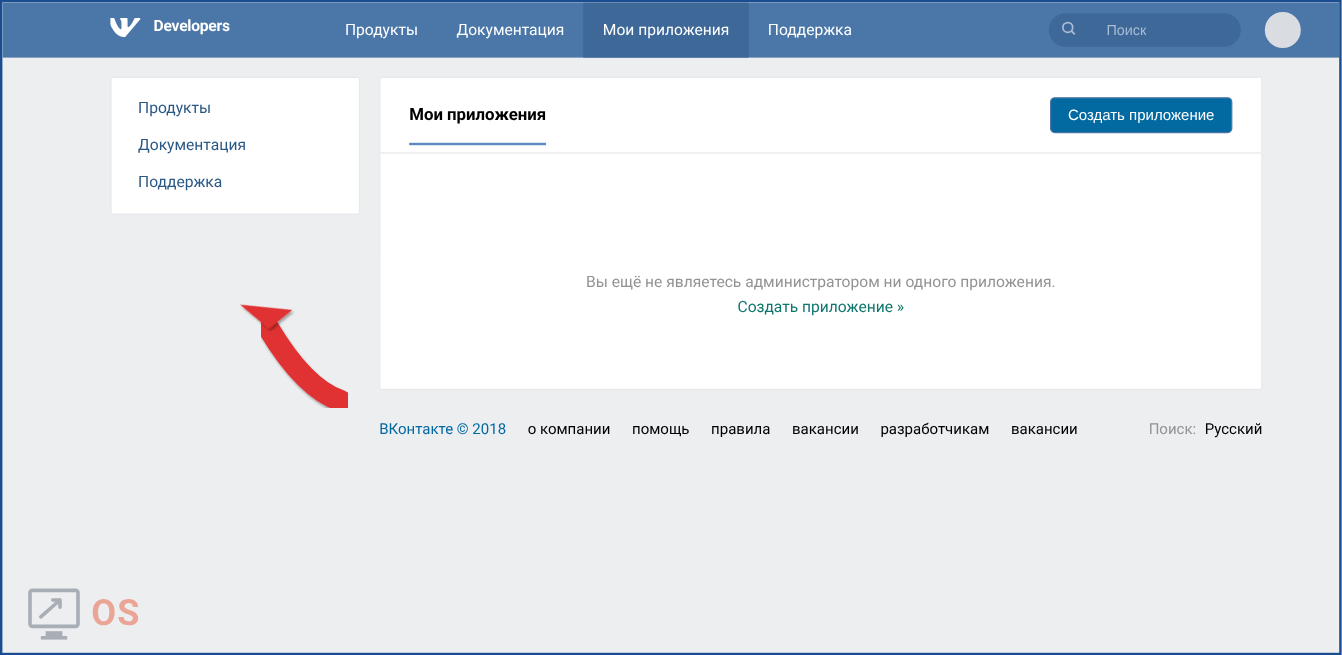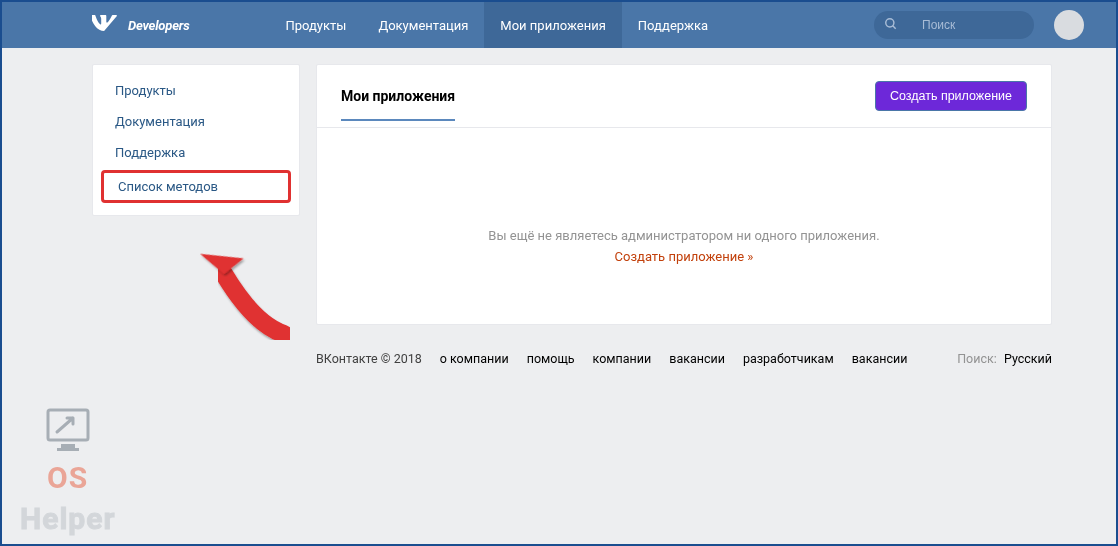--- a/index.html
+++ b/index.html
@@ -13,25 +13,24 @@
   }
   .header {
     background: #4a76a8;
     height: 46px;
     display: flex;
     align-items: center;
     padding: 0 32px 0 90px;
   }
   .logo {
     display: flex;
-    align-items: center;
+    align-items: flex-start;
     color: #fff;
     font-weight: 700;
     margin-right: 80px;
-    font-style: italic;
   }
   .logo-icon {
     margin-right: 10px;
   }
   .logo-text { font-size: 13px; font-weight: 700; letter-spacing: -0.2px;}
   .nav {
     display: flex;
     height: 100%;
   }
   .nav-item {
@@ -115,70 +114,69 @@
   .tab {
     font-size: 14px;
     font-weight: 700;
     color: #000;
     padding-bottom: 15px;
     margin-bottom: -16px;
     border-bottom: 2px solid #5b88bd;
     display: inline-block;
   }
   .create-btn {
-    background: #6d28d9;
+    background: #0369a1;
     color: #fff;
     font-size: 12.5px;
     border: 1px solid #4a76a8;
     border-radius: 4px;
     padding: 7px 14px;
     cursor: pointer;
   }
   .main-body {
     text-align: center;
     padding: 100px 24px 60px;
     font-size: 13px;
     color: #939393;
   }
   .create-link {
-    color: #c2410c;
+    color: #0f766e;
     margin-top: 6px;
     display: inline-block;
     cursor: pointer;
   }
   .footer {
     padding: 0 64px 0 90px;
     display: flex;
     align-items: center;
     font-size: 12.5px;
     color: #939393;
     height: 46px;
     gap: 18px;
     margin-top: 10px;
     margin-left: 224px;
   }
-  .footer .copy { color: #404040; }
+  .footer .copy { color: #0369a1; }
   .footer a { color: #000000; text-decoration: none; cursor:pointer;}
   .footer .lang { margin-left: auto; color:#939393;}
   .footer .lang a { margin-left:4px;}
   .arrow {
     position: absolute;
     left: 184px;
     top: 234px;
     pointer-events: none;
   }
   .watermark {
     position: absolute;
     left: 20px;
     bottom: 10px;
     display:flex;
     align-items:center;
     gap:6px;
     opacity:0.55;
-    flex-direction:column;
   }
   .watermark .os { color:#e86b4f; font-weight:700; font-size:30px; letter-spacing:1px;}
   .watermark .helper {
     color:#bfc4c9; font-weight:700; font-size:30px; letter-spacing:1px;
     -webkit-text-stroke: 1px #bfc4c9;
     text-shadow: none;
   }
 </style>
 </head>
 <body>
@@ -209,40 +207,39 @@
     <input type="text" placeholder="Поиск" style="">
   </div>
   <div class="avatar"></div>
 </div>
 
 <div class="content-wrap">
   <div class="sidebar">
     <div class="side-item">Продукты</div>
     <div class="side-item">Документация</div>
     <div class="side-item">Поддержка</div>
-    <div class="side-item side-highlight">Список методов</div>
   </div>
 
   <div class="main">
     <div class="main-head">
       <span class="tab">Мои приложения</span>
       <button class="create-btn">Создать приложение</button>
     </div>
     <div class="main-body">
       <div>Вы ещё не являетесь администратором ни одного приложения.</div>
       <a class="create-link">Создать приложение »</a>
     </div>
   </div>
 </div>
 
 <div class="footer">
   <span class="copy">ВКонтакте © 2018</span>
   <a>о компании</a>
   <a>помощь</a>
-  <a>компании</a>
+  <a>правила</a>
   <a>вакансии</a>
   <a>разработчикам</a>
   <a>вакансии</a>
   <span class="lang">
     <span>Поиск:</span>
     <a>Русский</a>
   </span>
 </div>
 
 <svg class="arrow" width="130" height="120">
@@ -256,14 +253,13 @@
 </svg>
 
 <div class="watermark">
   <svg width="50" height="50" viewBox="0 0 50 50">
     <rect x="5" y="6" width="40" height="30" rx="2" fill="none" stroke="#6f7a85" stroke-width="3"></rect>
     <rect x="18" y="40" width="14" height="4" fill="#6f7a85"></rect>
     <rect x="14" y="44" width="22" height="3" fill="#6f7a85"></rect>
     <path d="M 14 28 L 30 14 M 30 14 L 24 14 M 30 14 L 30 20" stroke="#6f7a85" stroke-width="3" fill="none" stroke-linecap="round"></path>
   </svg>
   <span class="os">OS</span>
-  <span class="helper">Helper</span>
 </div>
 
 </body></html>

